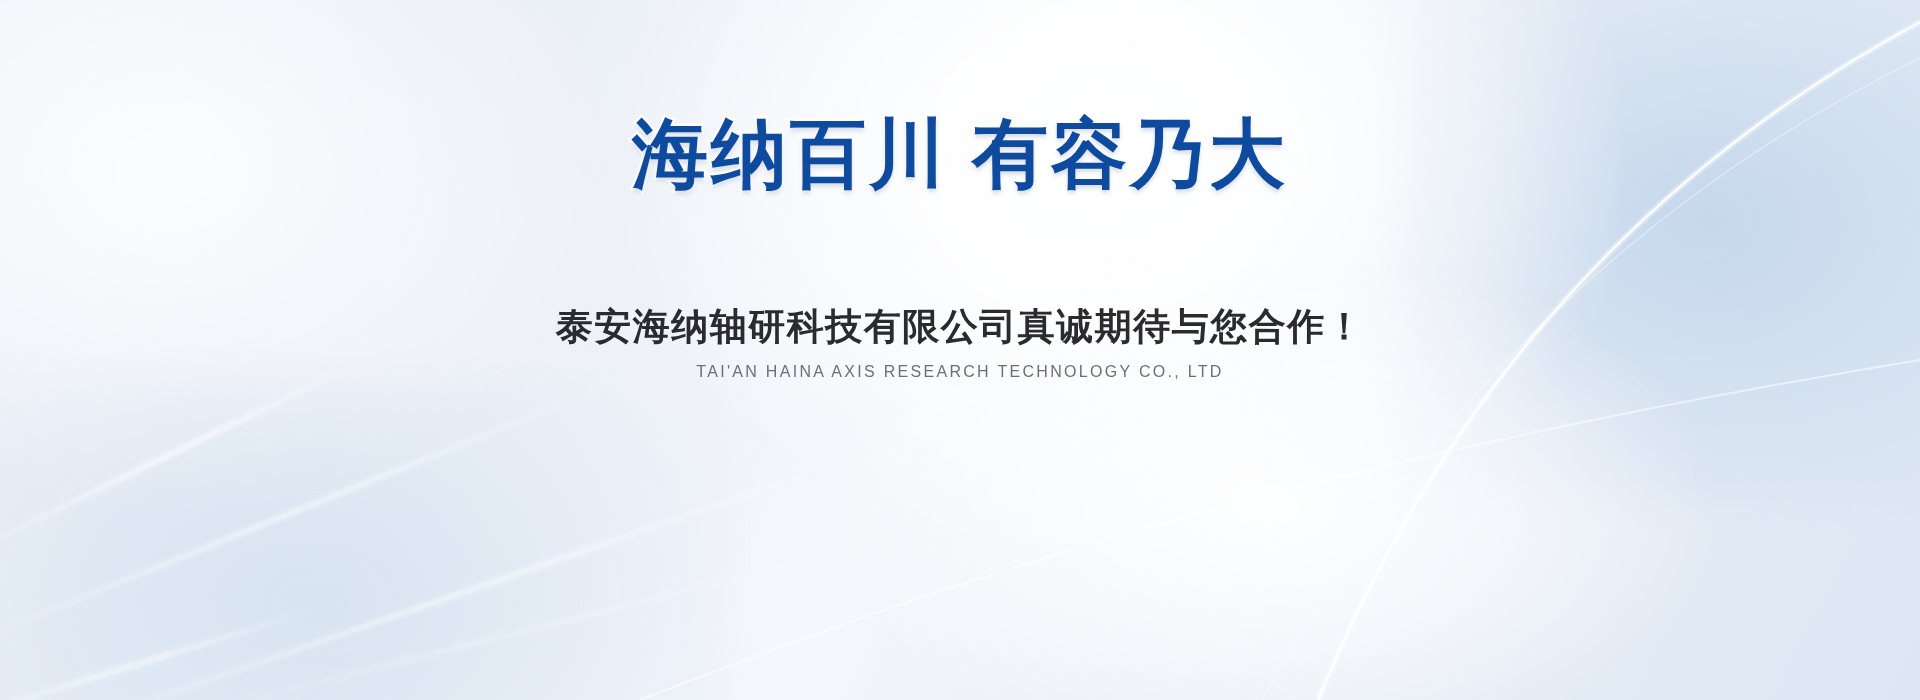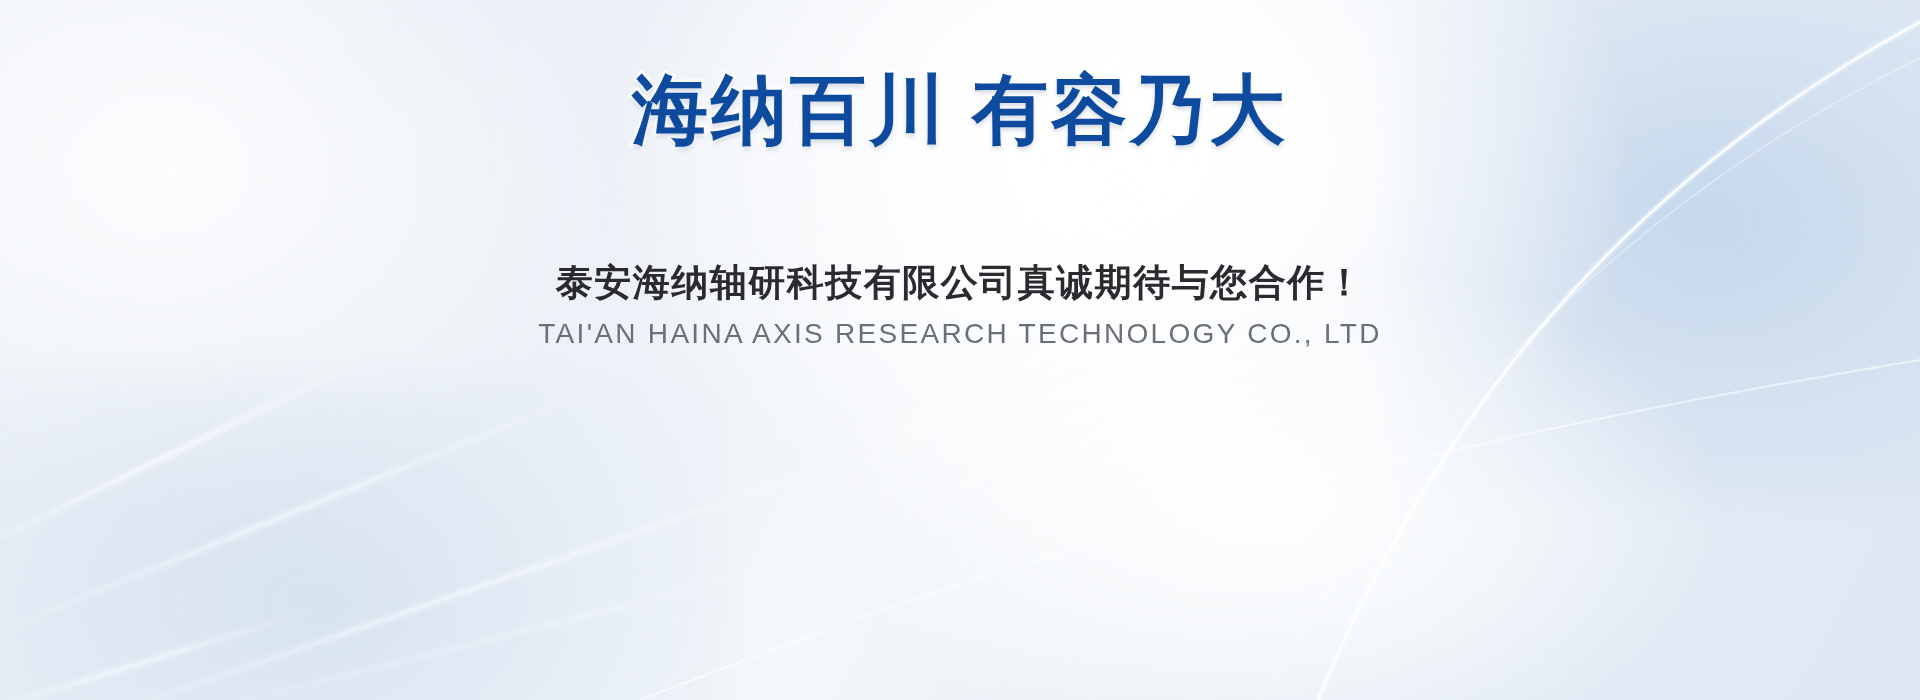--- a/index.html
+++ b/index.html
@@ -118,21 +118,21 @@
   .content {
     position: absolute;
     left: 0; top: 0;
     width: 1920px; height: 700px;
     display: flex;
     flex-direction: column;
     align-items: center;
   }
 
   .headline {
-    margin-top: 72px;
+    margin-top: 116px;
     font-size: 76px;
     line-height: 1;
     font-weight: 700;
     letter-spacing: 3px;
     color: #0e4a9e;
     white-space: pre;
     -webkit-text-stroke: 5px #ffffff;
     paint-order: stroke fill;
     text-shadow:
       0 3px 4px rgba(120,140,170,0.30),
@@ -144,21 +144,21 @@
     font-size: 37px;
     line-height: 1;
     font-weight: 700;
     letter-spacing: 1.5px;
     color: #2b2b2f;
     white-space: pre;
   }
 
   .sub-en {
     margin-top: 19px;
-    font-size: 28px;
+    font-size: 16px;
     line-height: 1;
     font-weight: 400;
     letter-spacing: 2.3px;
     color: #6b7078;
     white-space: pre;
   }
 </style>
 </head>
 <body>
 

